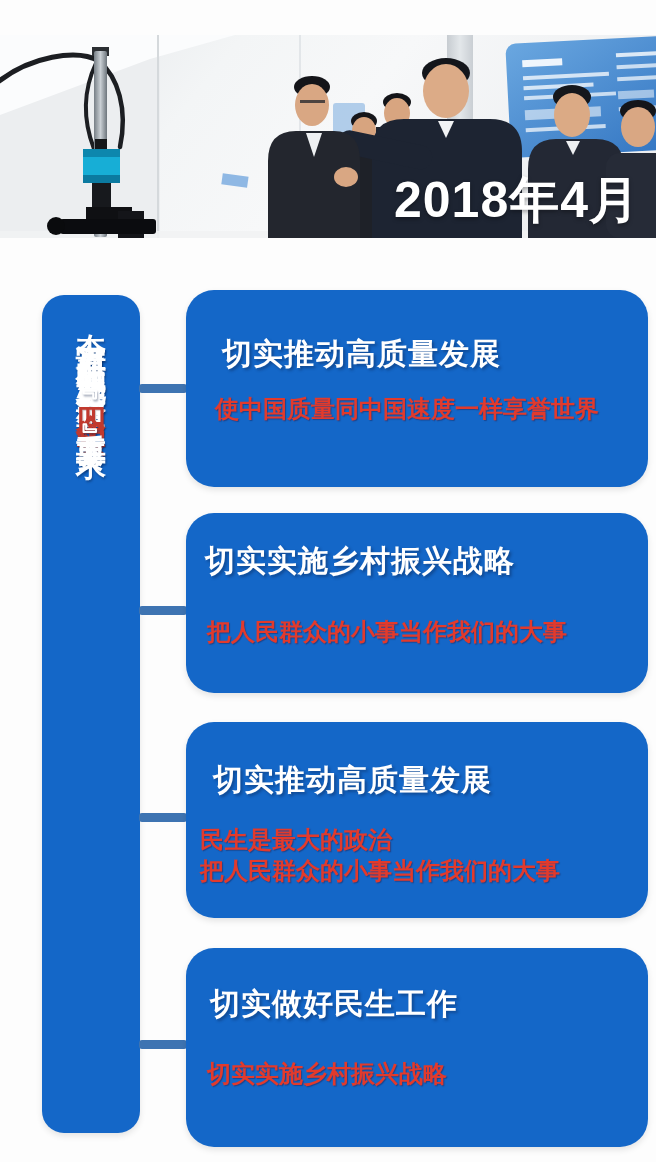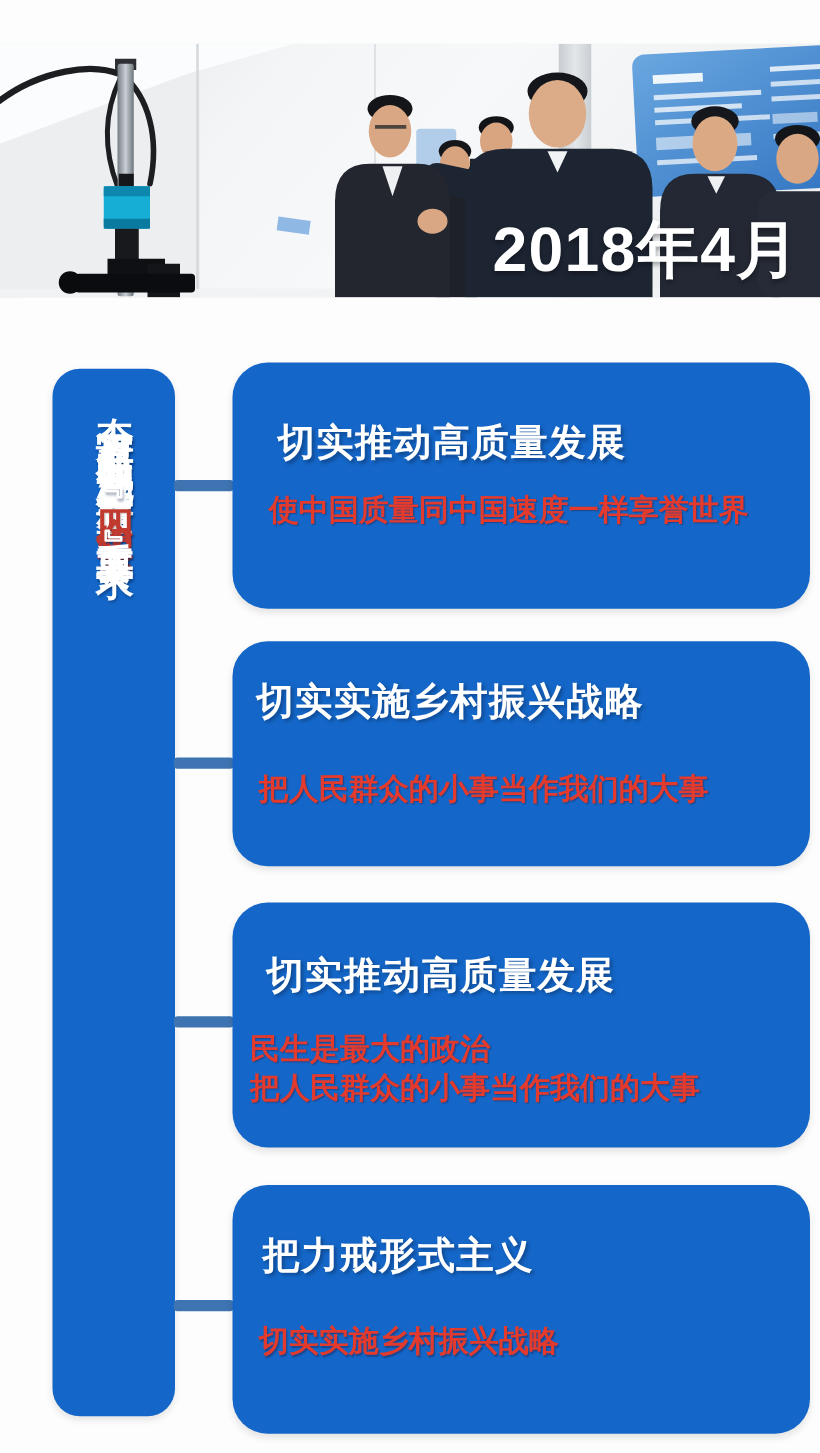--- a/index.html
+++ b/index.html
@@ -191,19 +191,19 @@
 
   <div class="box box3">
     <div class="box-title">切实推动高质量发展</div>
     <div class="box-sub">
       <div>民生是最大的政治</div>
       <div>把人民群众的小事当作我们的大事</div>
     </div>
   </div>
 
   <div class="box box4">
-    <div class="box-title">把力戒形式主义</div>
+    <div class="box-title">切实做好民生工作</div>
     <div class="box-sub">
       <div>切实实施乡村振兴战略</div>
     </div>
   </div>
 
 </div>
 
 </body></html>

